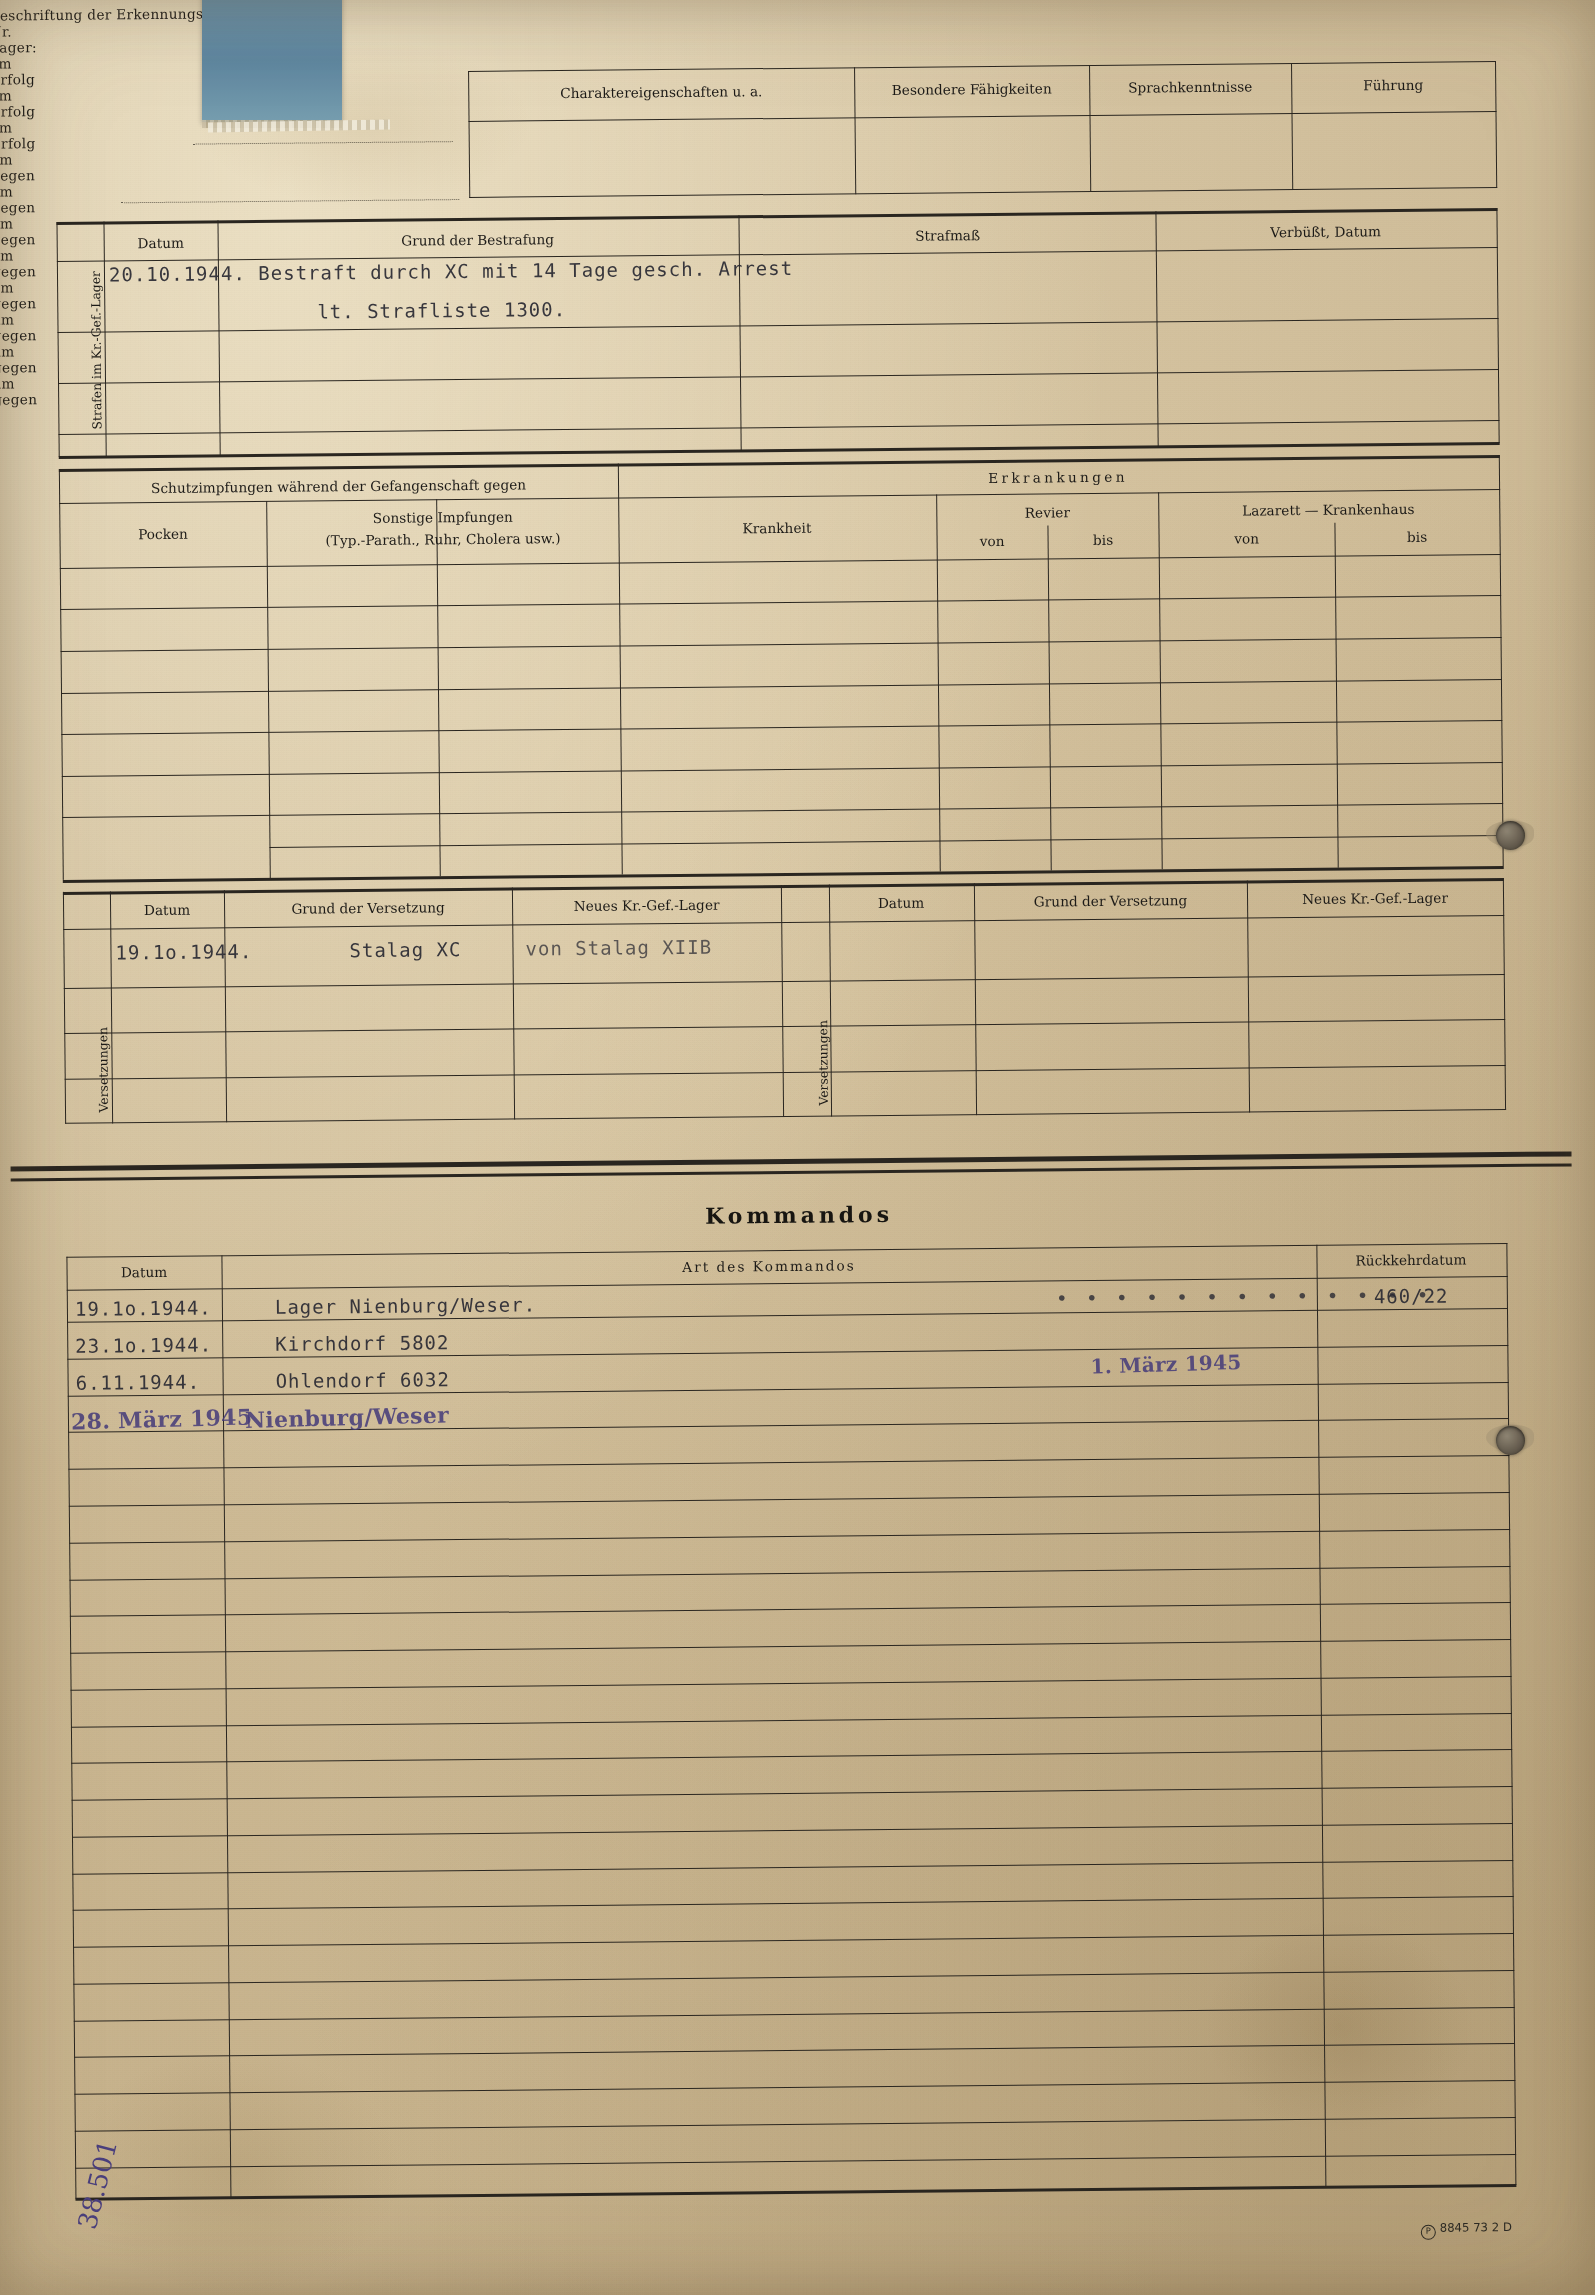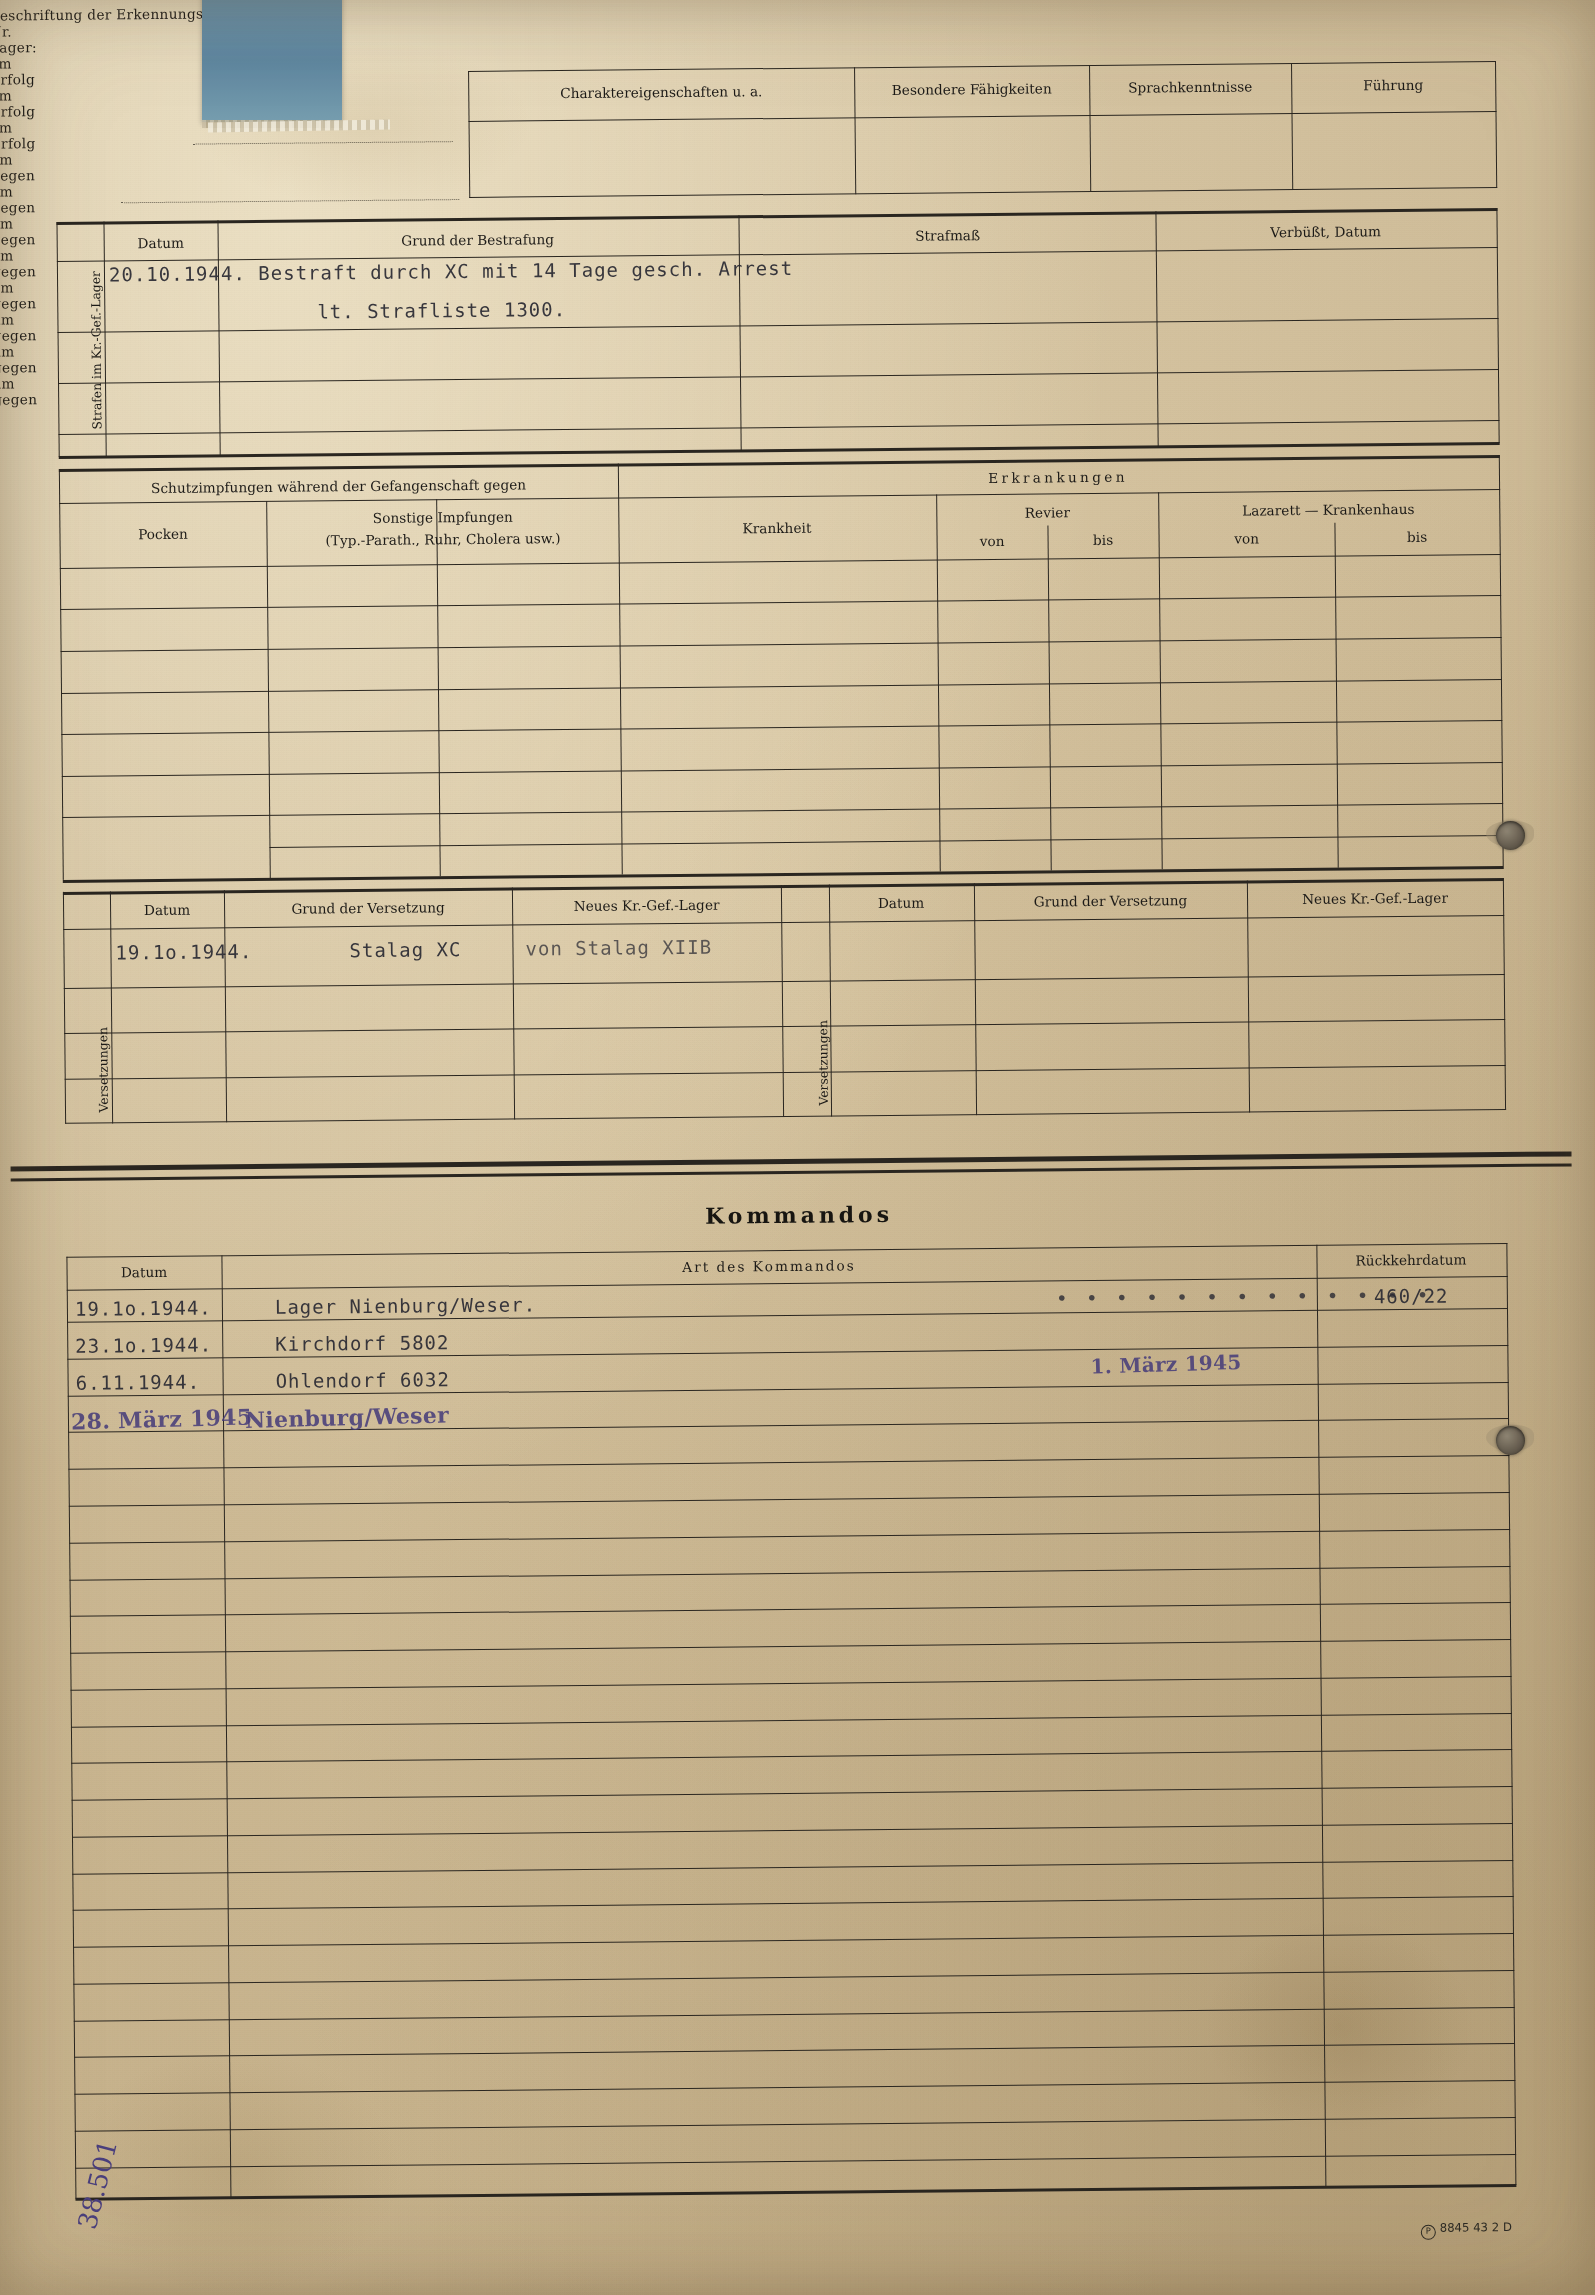--- a/index.html
+++ b/index.html
@@ -424,21 +424,21 @@
     <div class="tw" style="left:73px; top:1365px;">6.11.1944.</div>
     <div class="tw" style="left:273px; top:1365px;">Ohlendorf 6032</div>
     <div class="stamp s1" style="left:1088px; top:1356px; transform:rotate(-1.2deg);">1. März 1945</div>
 
     <div class="stamp s2" style="left:68px; top:1400px; transform:rotate(-1deg);">28. März 1945</div>
     <div class="stamp s2" style="left:242px; top:1400px; transform:rotate(-1deg);">Nienburg/Weser</div>
 
     <div class="hline thick" style="left:65px; top:2191px; width:1441px;"></div>
 
     <div class="printmark" style="left:1410px; top:2227px;">
-      <span class="circ">P</span><span>8845 43 2 D</span>
+      <span class="circ">P</span><span>8845 73 2 D</span>
     </div>
   </div>
 
   <div class="tape"></div>
   <div class="tape-strip"></div>
 
   <div class="hole-tear" style="left:1486px; top:821px;"></div>
   <div class="hole" style="left:1496px; top:821px;"></div>
 
   <div class="hole-tear" style="left:1486px; top:1425px;"></div>

